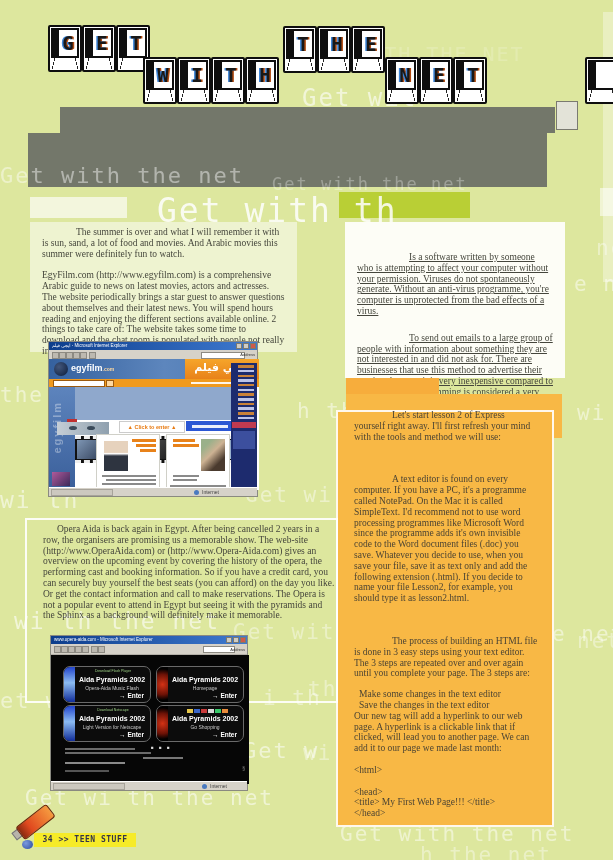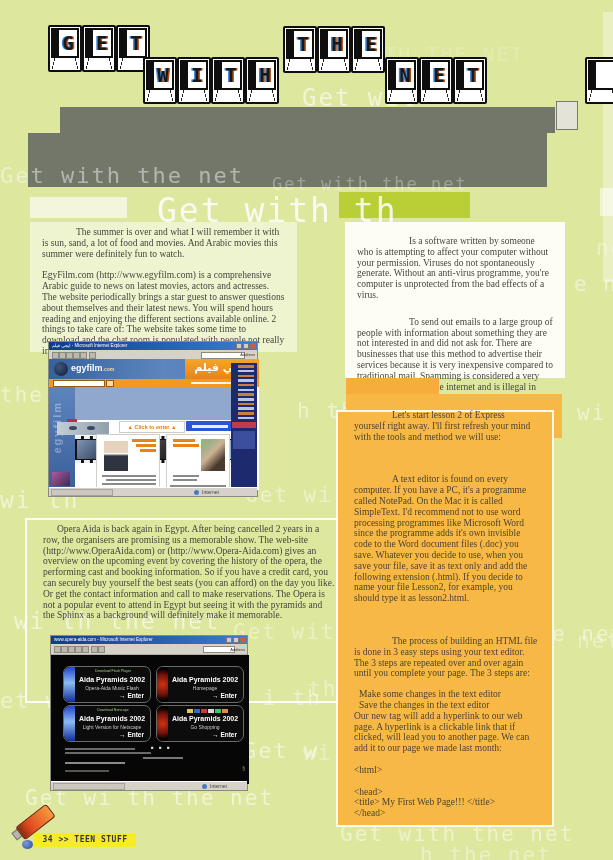--- a/index.html
+++ b/index.html
@@ -160,21 +160,21 @@
     </div>
   <div class="key" style="left:585px;top:57px;">
       <span class="kf"></span>
     </div>
 
   <div class="abs tbox" style="left:30px;top:222px;width:267px;height:130px;background:#eef3d0;padding:5px 12px;box-sizing:border-box;">
     <p class="ind1">The summer is over and what I will remember it with is sun, sand, a lot of food and movies.  And Arabic movies this summer were definitely fun to watch.</p>
     <p>EgyFilm.com (http://www.egyfilm.com) is a comprehensive Arabic guide to news on latest movies, actors and actresses.  The website periodically brings a star guest to answer questions about themselves and their latest news.  You will spend hours reading and enjoying the different sections available online.  2 things to take care of:  The website takes some time to download and the chat room is populated with people not really interested in movies.</p>
   </div>
 
-  <div class="abs tbox" style="left:345px;top:222px;width:220px;height:156px;background:#fdfdf6;padding:14px 12px;box-sizing:border-box;">
+  <div class="abs tbox" style="left:345px;top:222px;width:220px;height:156px;background:#fdfdf6;padding:30px 12px;box-sizing:border-box;text-decoration:underline;">
     <p class="ind2" style="margin-bottom:16px;">Is a software written by someone who is attempting to affect your computer without your permission. Viruses do not spontaneously generate.  Without an anti-virus programme, you're computer is unprotected from the bad effects of a virus.</p>
     <p class="ind2">To send out emails to a large group of people with information about something they are not interested in and did not ask for.  There are businesses that use this method to advertise their services because it is very inexpensive compared to traditional mail.  Spamming is considered a very serious problem on the internet and is illegal in most countries.</p>
   </div>
 
   <div class="abs" style="left:346px;top:378px;width:93px;height:20px;background:#f7ad3c;"></div>
   <div class="abs" style="left:346px;top:394px;width:216px;height:44px;background:#f8b845;"></div>
   <div class="abs tbox orangebox" style="left:336px;top:410px;width:218px;height:417px;padding:8px 14px 8px 16px;box-sizing:border-box;color:#4c4433;">
     <p class="ind3" style="margin-top:-10px;">Let's start lesson 2 of Express yourself right away. I'll first refresh your mind with the tools and method we will use:</p>
     <p class="ind3" style="margin-top:32px;">A text editor is found on every computer.  If you have a PC, it's a programme called NotePad.  On the Mac it is called SimpleText.  I'd recommend not to use word processing programmes like Microsoft Word since the programme adds it's own invisible code to the Word document files (.doc) you save. Whatever you decide to use, when you save your file, save it as text only and add the following extension (.html).  If you decide to name your file Lesson2, for example, you should type it as lesson2.html.</p>
     <p class="ind3" style="margin-top:32px;margin-bottom:10px;">The process of building an HTML file is done in 3 easy steps using your text editor.  The 3 steps are repeated over and over again until you complete your page.  The 3 steps are:</p>

